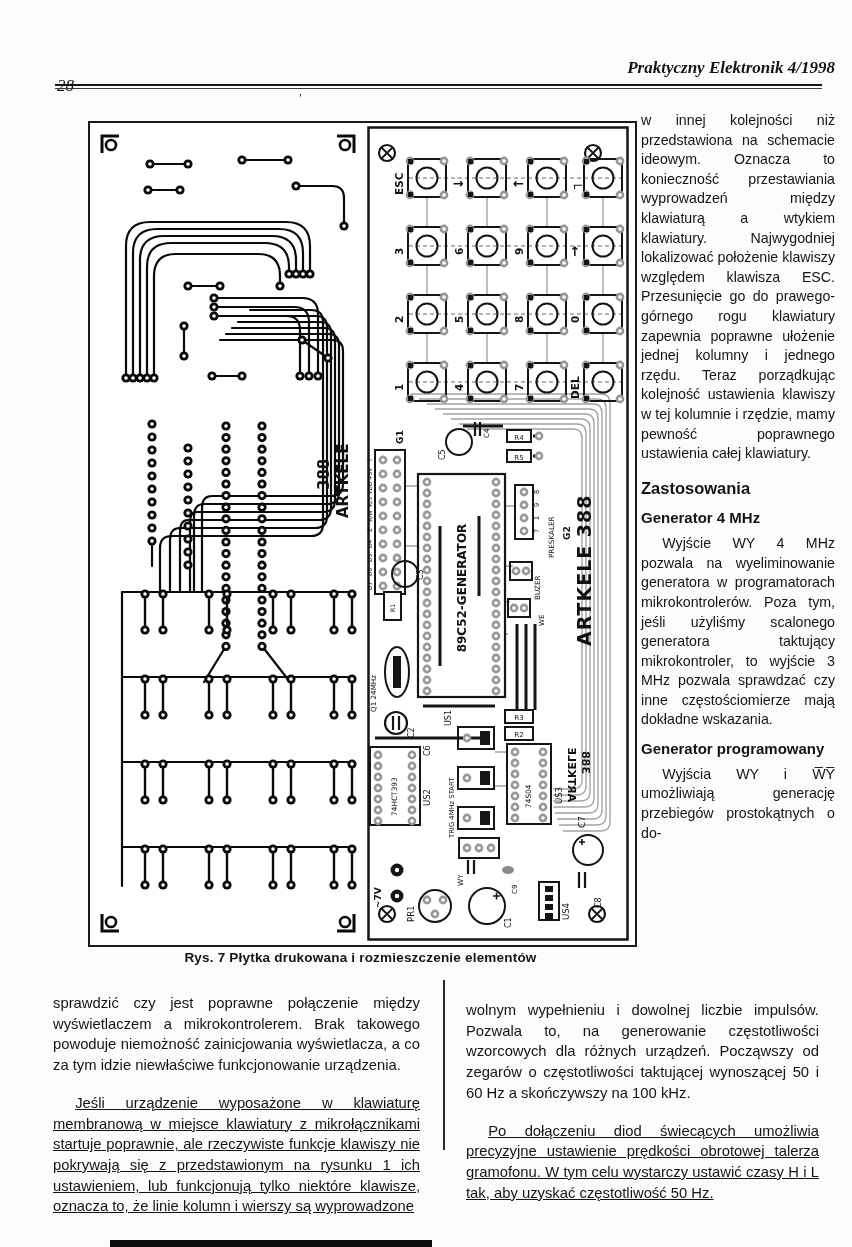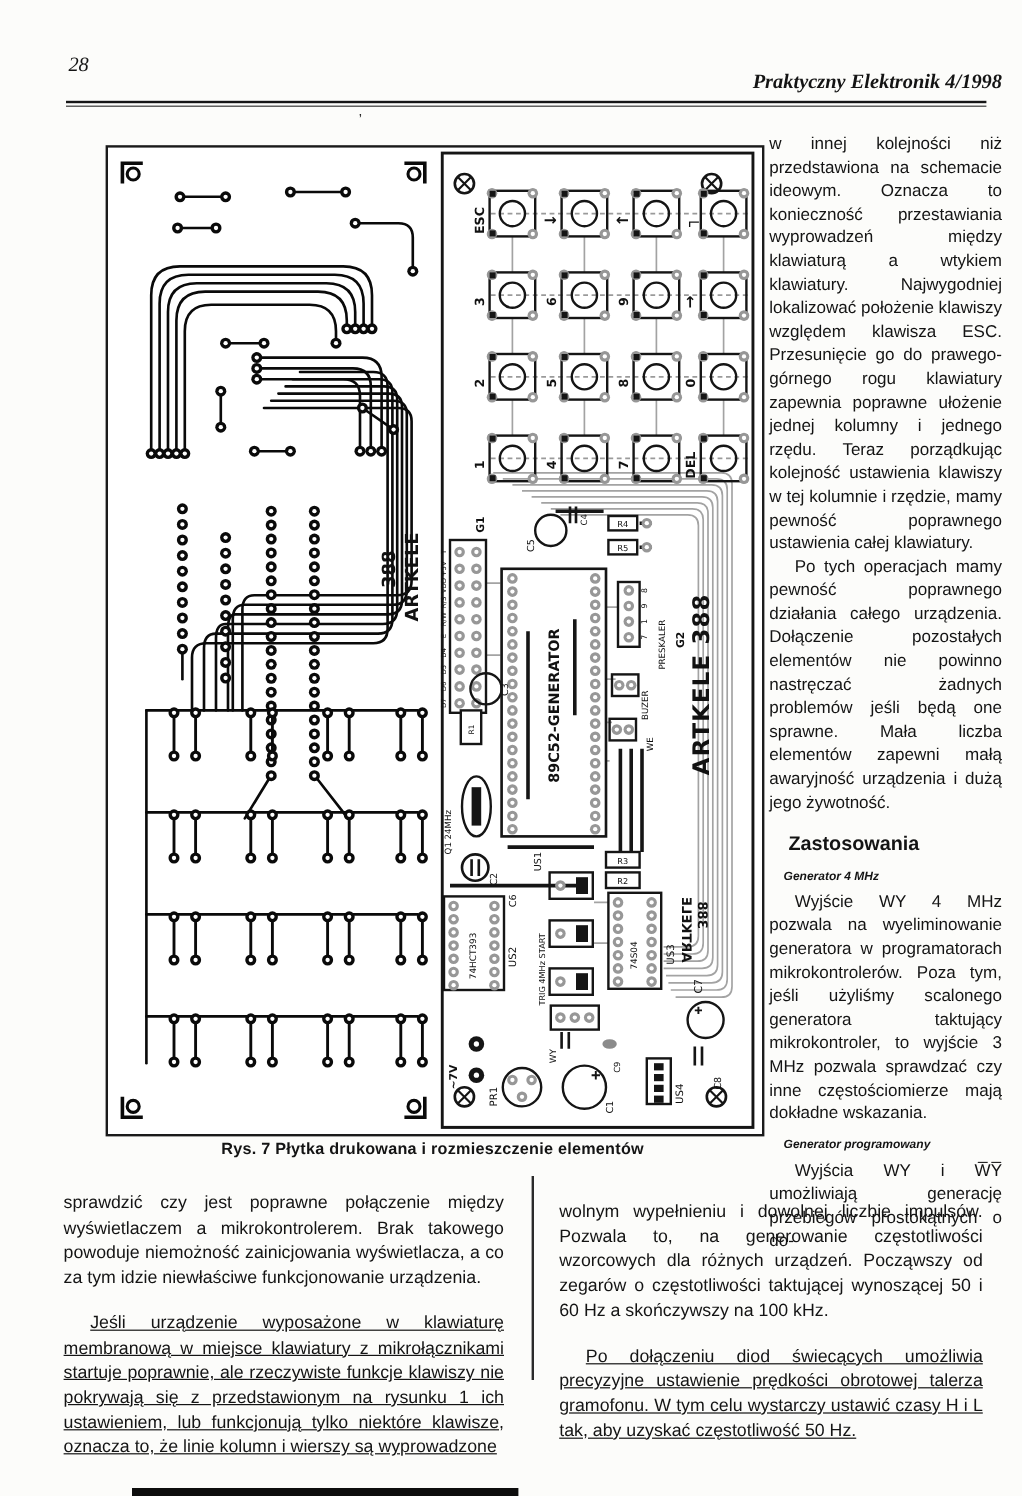--- a/index.html
+++ b/index.html
@@ -1,38 +1,38 @@
 <!DOCTYPE html>
 <html><head>
 <meta charset="utf-8">
 <style>
   html,body{margin:0;padding:0;}
   body{position:relative;width:852px;height:1247px;background:#fcfcfa;color:#141414;
        font-family:"Liberation Sans",sans-serif;overflow:hidden;}
-  .hdr-num{position:absolute;left:57px;top:44px;font-family:"Liberation Serif",serif;
+  .hdr-num{position:absolute;left:57px;top:76px;font-family:"Liberation Serif",serif;
            font-style:italic;font-size:17px;text-align:right;}
   .hdr-title{position:absolute;right:17px;top:58px;font-family:"Liberation Serif",serif;
            font-style:italic;font-weight:bold;font-size:17px;}
   .hdr-rule{position:absolute;left:55px;top:84px;width:767px;height:2px;
            border-top:2px solid #161616;border-bottom:1px solid #3a3a3a;}
   .artifact{position:absolute;left:299px;top:92px;font-size:12px;color:#222;}
   .figure{position:absolute;left:88px;top:121px;width:545px;height:822px;
           border:2px solid #1a1a1a;background:#ffffff;}
   .fig-left{position:absolute;left:2px;top:3px;}
   .fig-right{position:absolute;left:277px;top:3px;}
   svg{display:block;}
   svg text{font-family:"DejaVu Sans",sans-serif;fill:#111;}
   .caption{position:absolute;left:88px;top:950px;width:545px;text-align:center;
            font-weight:bold;font-size:13.5px;letter-spacing:.2px;}
   .sidebar{position:absolute;left:641px;top:111px;width:194px;font-size:14.2px;
            line-height:1.38;text-align:justify;}
   .sidebar p{margin:0;}
   .sidebar p.ind{text-indent:1.5em;}
-  .sidebar h3{font-size:16.5px;margin:13px 16px 5px;}
-  .sidebar h4{font-size:10px;margin:9px 12px 5px;font-style:italic;}
+  .sidebar h3{font-size:16.5px;margin:13px 0 5px;}
+  .sidebar h4{font-size:15px;margin:9px 0 5px;}
   .colL{position:absolute;left:36px;top:976px;width:401px;font-size:14.8px;
         line-height:1.40;text-align:justify;}
   .colR{position:absolute;left:449px;top:983px;width:387px;font-size:14.8px;
         line-height:1.40;text-align:justify;}
   .colL p,.colR p{margin:17px;}
   .colL p.ind,.colR p.ind{text-indent:1.5em;margin-top:2px;text-decoration:underline;}
   .vdiv{position:absolute;left:443px;top:980px;width:2px;height:170px;background:#2a2a2a;}
   .bottom-strip{position:absolute;left:110px;top:1240px;width:322px;height:7px;background:#0d0d0d;}
 </style>
 </head>
@@ -459,21 +459,20 @@
     <circle cx="30" cy="770" r="6.5" fill="#151515"></circle>
       <circle cx="30" cy="770" r="2.2" fill="#fff"></circle>
     <text transform="translate(14,782) rotate(-90)" font-size="9" font-weight="bold">~7V</text>
   </svg>
 </div>
 
 <div class="caption">Rys. 7 Płytka drukowana i rozmieszczenie elementów</div>
 
 <div class="sidebar">
   <p>w innej kolejności niż przedstawiona na schemacie ideowym. Oznacza to konieczność przestawiania wyprowadzeń między klawiaturą a wtykiem klawiatury. Najwygodniej lokalizować położenie klawiszy względem klawisza ESC. Przesunięcie go do prawego-górnego rogu klawiatury zapewnia poprawne ułożenie jednej kolumny i jednego rzędu. Teraz porządkując kolejność ustawienia klawiszy w tej kolumnie i rzędzie, mamy pewność poprawnego ustawienia całej klawiatury.</p>
-  <p class="ind">Po tych operacjach mamy pewność poprawnego działania całego urządzenia. Dołączenie pozostałych elementów nie powinno nastręczać żadnych problemów jeśli będą one sprawne. Mała liczba elementów zapewni małą awaryjność urządzenia i dużą jego żywotność.</p>
   <h3>Zastosowania</h3>
   <h4>Generator 4 MHz</h4>
   <p class="ind">Wyjście WY 4 MHz pozwala na wyeliminowanie generatora w programatorach mikrokontrolerów. Poza tym, jeśli użyliśmy scalonego generatora taktujący mikrokontroler, to wyjście 3 MHz pozwala sprawdzać czy inne częstościomierze mają dokładne wskazania.</p>
   <h4>Generator programowany</h4>
   <p class="ind">Wyjścia WY i W̅Y̅ umożliwiają generację przebiegów prostokątnych o do-</p>
 </div>
 
 <div class="vdiv"></div>
 
 <div class="colL">

